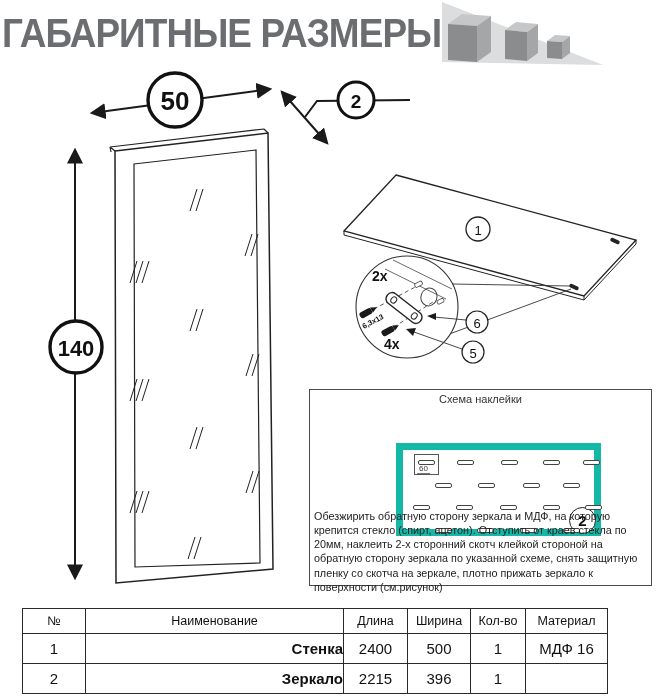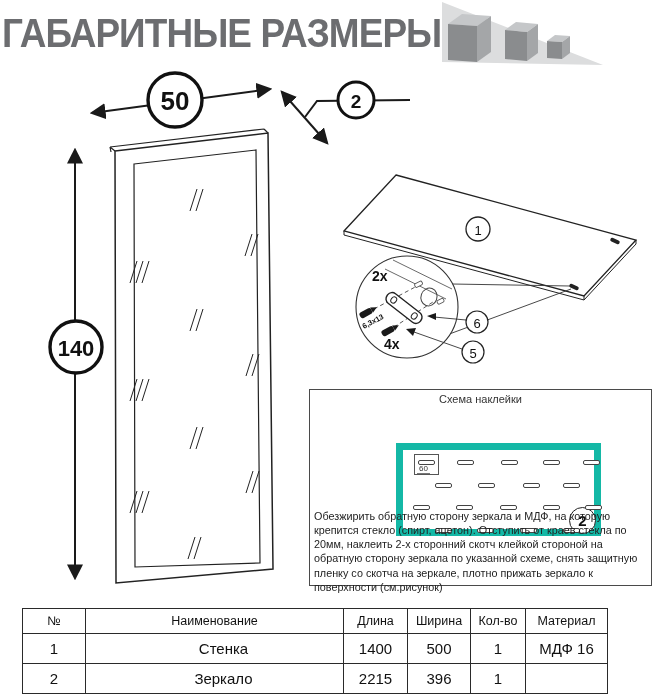--- a/index.html
+++ b/index.html
@@ -52,21 +52,21 @@
   
   .parts-table{
     position:absolute;left:22px;top:608px;border-collapse:collapse;background:#fff;
   }
   .parts-table th,.parts-table td{
     border:1.4px solid #2a2a2a;padding:0;box-sizing:border-box;text-align:center;
     font-weight:normal;color:#111;
   }
   .parts-table th{height:25px;font-size:12.5px;}
   .parts-table td{height:30px;font-size:15px;}
-  .parts-table td.name{text-align:center;padding-left:18px;}
+  .parts-table td.name{text-align:right;padding-left:18px;font-weight:bold;}
 </style>
 </head>
 <body>
 
 <div class="page-title">ГАБАРИТНЫЕ РАЗМЕРЫ</div>
 
 <svg class="logo" viewBox="0 0 212 70" xmlns="http://www.w3.org/2000/svg">
   <polygon points="7,2 7,62 168,65" fill="#dcddde"></polygon>
 
   <g>
@@ -237,21 +237,21 @@
       <th>Длина</th>
       <th>Ширина</th>
       <th>Кол-во</th>
       <th>Материал</th>
     </tr>
   </thead>
   <tbody>
     <tr>
       <td>1</td>
       <td class="name">Стенка</td>
-      <td>1400</td>
+      <td>2400</td>
       <td>500</td>
       <td>1</td>
       <td>МДФ 16</td>
     </tr>
     <tr>
       <td>2</td>
       <td class="name">Зеркало</td>
       <td>2215</td>
       <td>396</td>
       <td>1</td>

